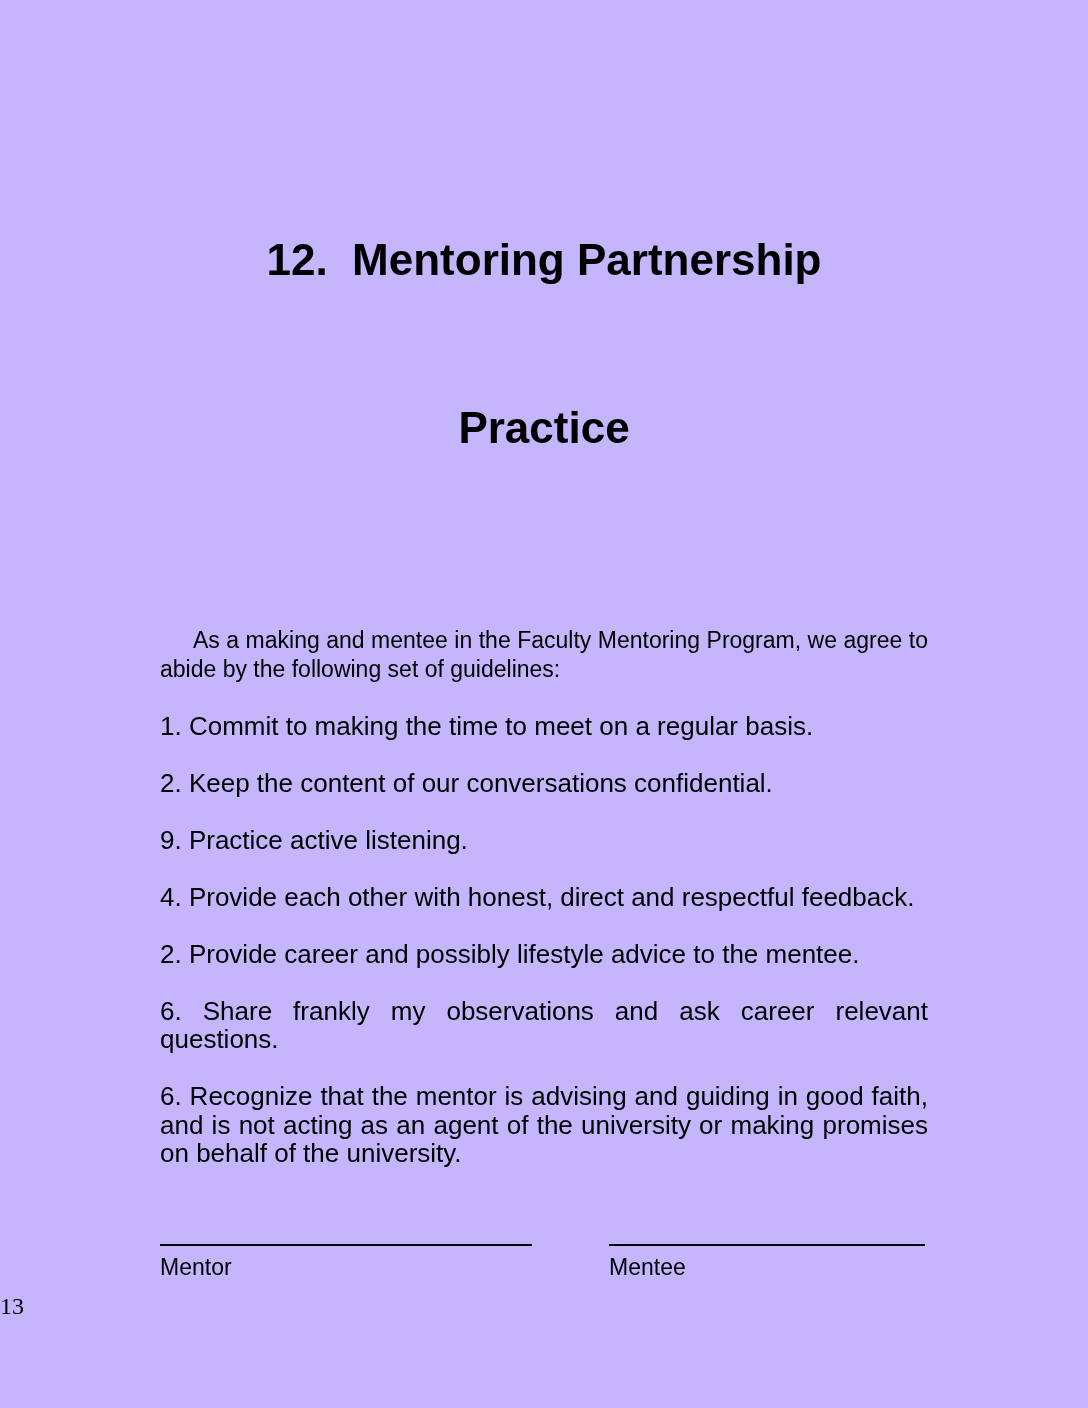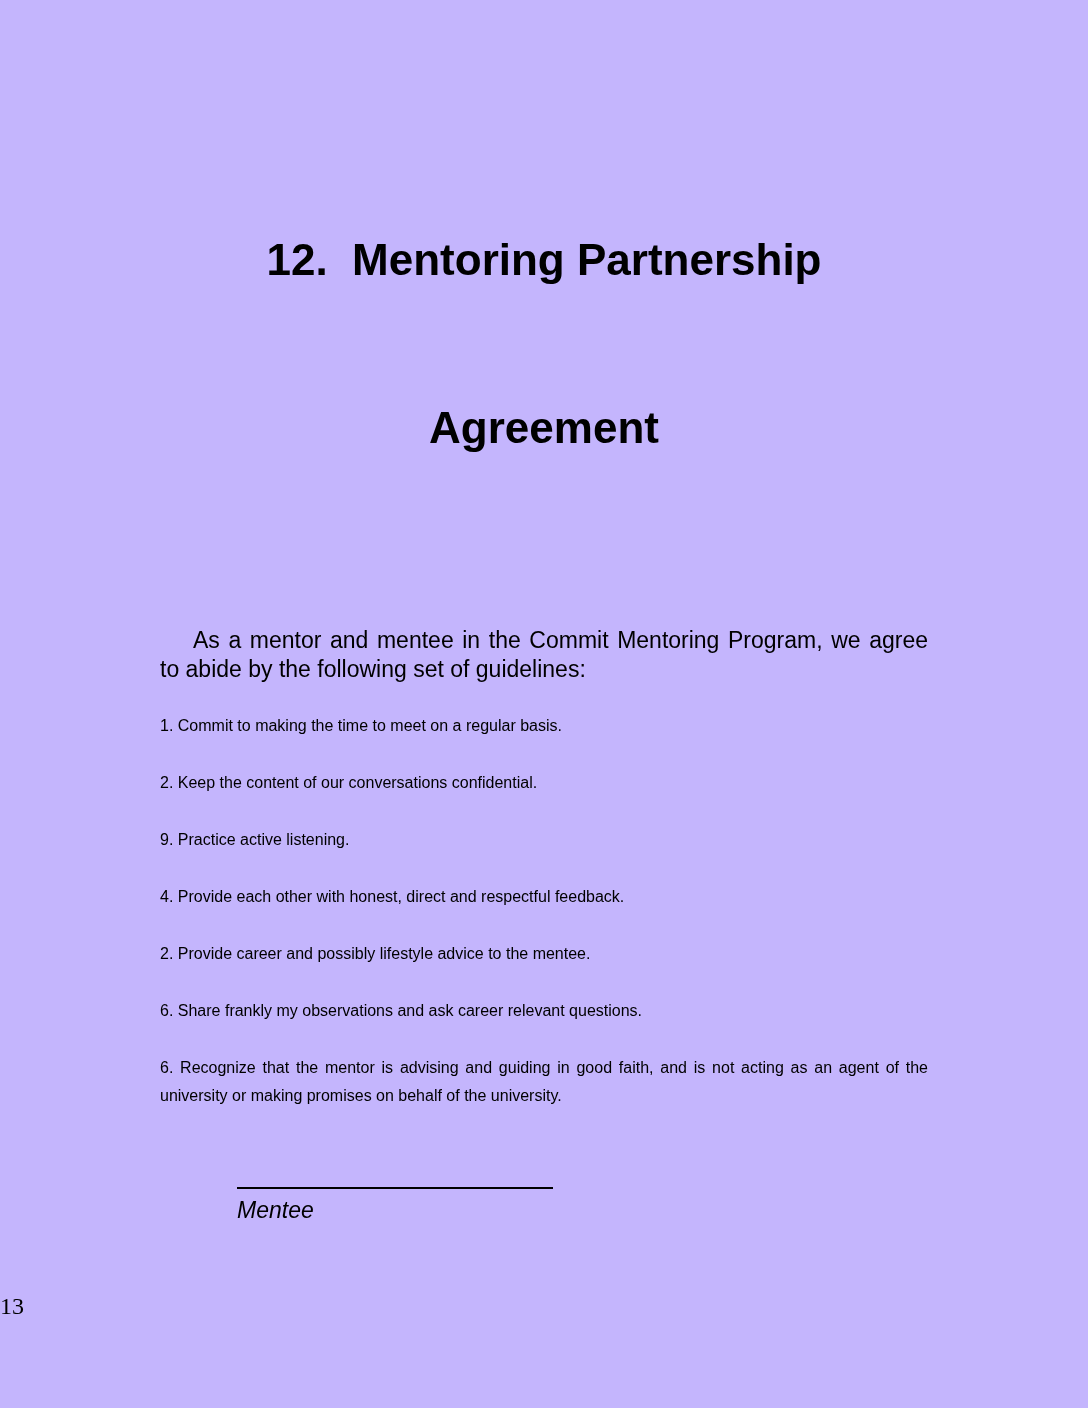--- a/index.html
+++ b/index.html
@@ -35,40 +35,39 @@
   }
   .intro {
     margin: 58px 0 0 0;
     font-size: 23px;
     line-height: 28.5px;
     text-align: justify;
     text-indent: 33px;
   }
   .guideline {
     margin: 28.5px 0 0 0;
-    font-size: 16px;
+    font-size: 26px;
     line-height: 28.5px;
     text-align: justify;
   }
   .signed-label {
     margin: 57px 0 0 0;
     font-size: 23px;
     line-height: 28.5px;
   }
   .sig-row {
     display: flex;
     margin-top: 76px;
   }
   .sig-col-mentor {
     width: 372px;
   }
   .sig-col-mentee {
     margin-left: 77px;
     width: 316px;
-    font-style: italic;
   }
   .sig-line {
     height: 0;
     border-top: 2px solid #000000;
   }
   .sig-label {
     margin-top: 7px;
     font-size: 23px;
     line-height: 28.5px;
   }
@@ -84,35 +83,39 @@
   }
 </style>
 </head>
 <body>
 
 <div class="page">
   <div class="content">
 
     <h1 class="doc-title">
       <span class="title-line">12.  Mentoring Partnership</span>
-      <span class="title-line">Agreement</span>
+      <span class="title-line">Practice</span>
     </h1>
 
-    <p class="intro">As a mentor and mentee in the Commit Mentoring Program, we agree to abide by the following set of guidelines:</p>
+    <p class="intro">As a making and mentee in the Faculty Mentoring Program, we agree to abide by the following set of guidelines:</p>
 
     <p class="guideline">1. Commit to making the time to meet on a regular basis.</p>
     <p class="guideline">2. Keep the content of our conversations confidential.</p>
     <p class="guideline">9. Practice active listening.</p>
     <p class="guideline">4. Provide each other with honest, direct and respectful feedback.</p>
     <p class="guideline">2. Provide career and possibly lifestyle advice to the mentee.</p>
     <p class="guideline">6. Share frankly my observations and ask career relevant questions.</p>
     <p class="guideline">6. Recognize that the mentor is advising and guiding in good faith, and is not acting as an agent of the university or making promises on behalf of the university.</p>
 
 
     <div class="sig-row">
+      <div class="sig-col-mentor">
+        <div class="sig-line"></div>
+        <div class="sig-label">Mentor</div>
+      </div>
       <div class="sig-col-mentee">
         <div class="sig-line"></div>
         <div class="sig-label">Mentee</div>
       </div>
     </div>
 
   </div>
 
   <div class="page-number">13</div>
 </div>

